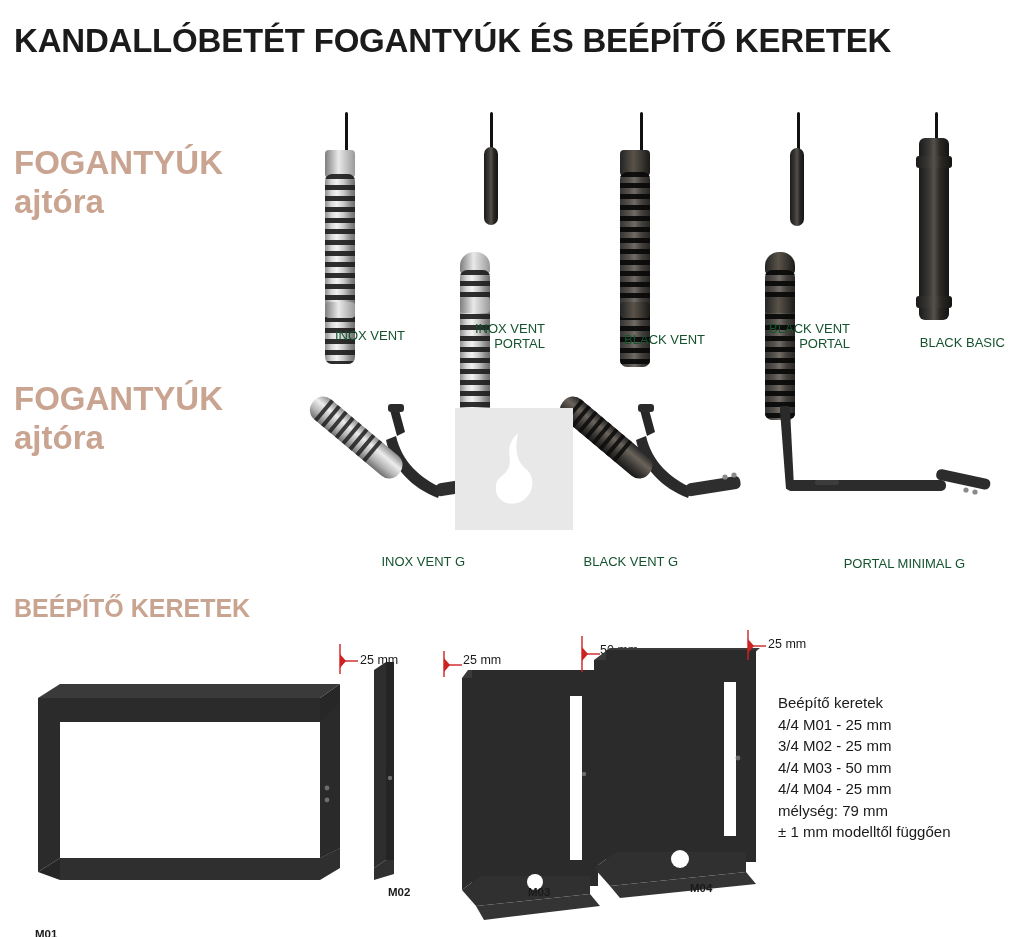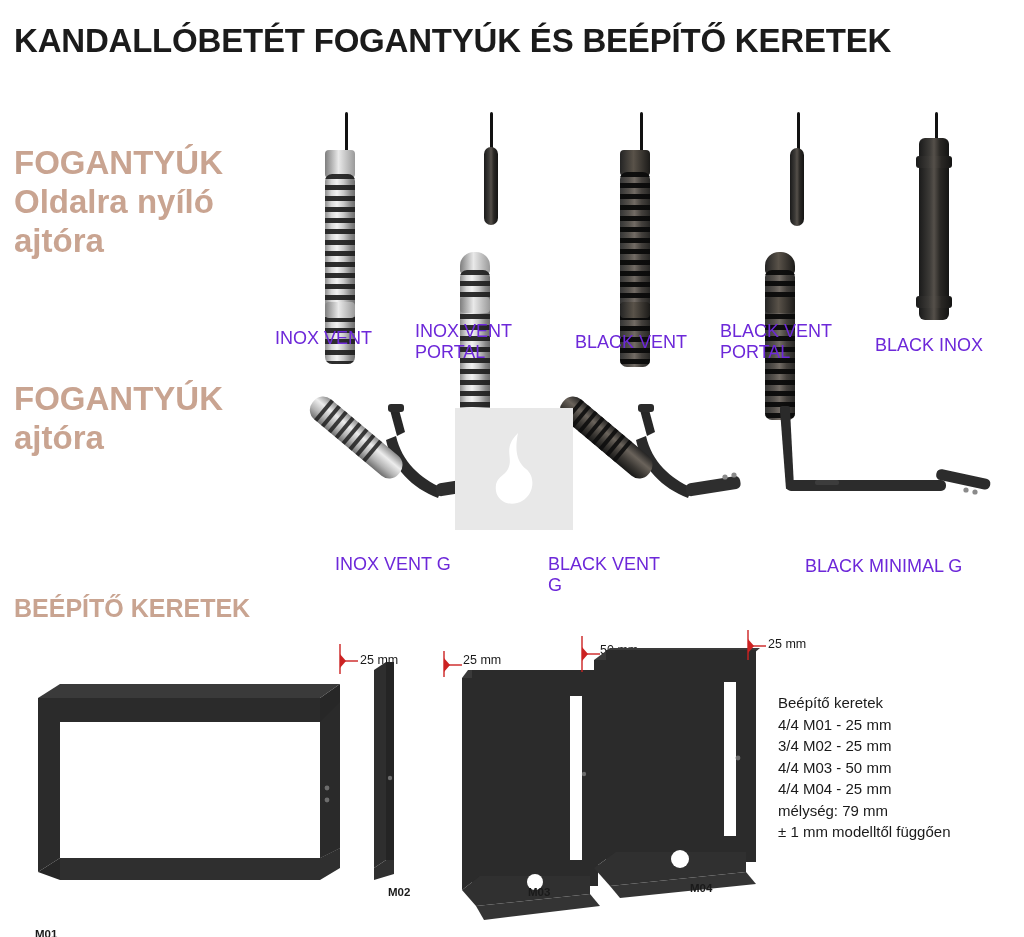--- a/index.html
+++ b/index.html
@@ -44,23 +44,23 @@
     display: block;
     font-weight: bold;
   }
   #sec-handles-side { left: 14px; top: 144px; }
   #sec-handles-lift { left: 14px; top: 380px; }
   #sec-frames { left: 14px; top: 594px; font-size: 25px; }
 
   
   .caption {
     position: absolute;
-    text-align: left;
-    font-size: 18px;
-    color: #6d28d9;
+    text-align: right;
+    font-size: 13px;
+    color: #14532d;
     line-height: 1.18;
     white-space: pre-line;
   }
 
   
   .handle {
     position: absolute;
   }
   .cable {
     position: absolute;
@@ -156,21 +156,20 @@
 </style>
 </head>
 <body>
 
 <div class="page">
 
   <div class="main-title">KANDALLÓBETÉT FOGANTYÚK ÉS BEÉPÍTŐ KERETEK</div>
 
   <div class="section-head h1" id="sec-handles-side">
     <span>FOGANTYÚK</span>
-    <span class="sub">Oldalra nyíló</span>
     <span class="sub">ajtóra</span>
   </div>
 
   <div class="handle" style="left:305px; top:112px; width:80px; height:210px;">
     <div class="cable" style="left:40px; top:0px; height:40px;"></div>
     <div class="cap inox" style="left:20px; top:38px; width:30px; height:28px;"></div>
     <div class="bar inox-bar" style="left:20px; top:62px; width:30px; height:190px;">
       <div class="ribs inox-ribs"></div>
     </div>
     <div class="cap inox" style="left:20px; top:190px; width:30px; height:16px;"></div>
@@ -210,21 +209,21 @@
   </div>
   <div class="caption" style="left:720px; top:321px; width:130px;">BLACK VENT
 PORTAL</div>
 
   <div class="handle" style="left:895px; top:112px; width:80px; height:210px;">
     <div class="cable" style="left:40px; top:0px; height:28px;"></div>
     <div class="plain-black" style="left:24px; top:26px; width:30px; height:182px;"></div>
     <div class="plain-black" style="left:21px; top:44px; width:36px; height:12px; border-radius:3px;"></div>
     <div class="plain-black" style="left:21px; top:184px; width:36px; height:12px; border-radius:3px;"></div>
   </div>
-  <div class="caption" style="left:875px; top:335px; width:130px;">BLACK INOX</div>
+  <div class="caption" style="left:875px; top:335px; width:130px;">BLACK BASIC</div>
 
   <div class="section-head h1" id="sec-handles-lift">
     <span>FOGANTYÚK</span>
     <span class="sub">ajtóra</span>
   </div>
 
   <svg class="frame-svg" style="left:270px; top:392px;" width="240" height="150" viewBox="0 0 240 150">
     <defs>
       <linearGradient id="gInox" x1="0" y1="0" x2="0" y2="1">
         <stop offset="0%" stop-color="#8c8c8c"></stop>
@@ -288,21 +287,21 @@
 
   <svg class="frame-svg" style="left:760px; top:392px;" width="240" height="130" viewBox="0 0 240 130">
     <rect x="20" y="14" width="10" height="8" rx="2" fill="#2a2a2a"></rect>
     <path d="M20 18 L30 18 L34 95 L26 97 Z" fill="#2a2a2a"></path>
     <rect x="26" y="88" width="160" height="11" rx="5" fill="#2c2c2c"></rect>
     <rect x="175" y="76" width="55" height="11" rx="5" fill="#2c2c2c" transform="rotate(12 175 88)"></rect>
     <rect x="55" y="88" width="24" height="5" rx="2" fill="#4a4a4a" opacity="0.55"></rect>
     <circle cx="206" cy="98" r="2.6" fill="#8a8a8a"></circle>
     <circle cx="215" cy="100" r="2.6" fill="#8a8a8a"></circle>
   </svg>
-  <div class="caption" style="left:805px; top:556px; width:160px;">BLACK MINIMAL G</div>
+  <div class="caption" style="left:805px; top:556px; width:160px;">PORTAL MINIMAL G</div>
 
   <div class="watermark">
     <svg class="flame" width="60" height="80" viewBox="0 0 60 80">
       <path d="M34 4 C18 20 30 28 24 40 C20 48 10 48 12 62 C14 74 28 78 38 72 C50 65 52 48 42 40 C34 33 30 24 34 4 Z" fill="#ffffff"></path>
     </svg>
   </div>
 
   <div class="section-head" id="sec-frames">
     <span>BEÉPÍTŐ KERETEK</span>
   </div>

